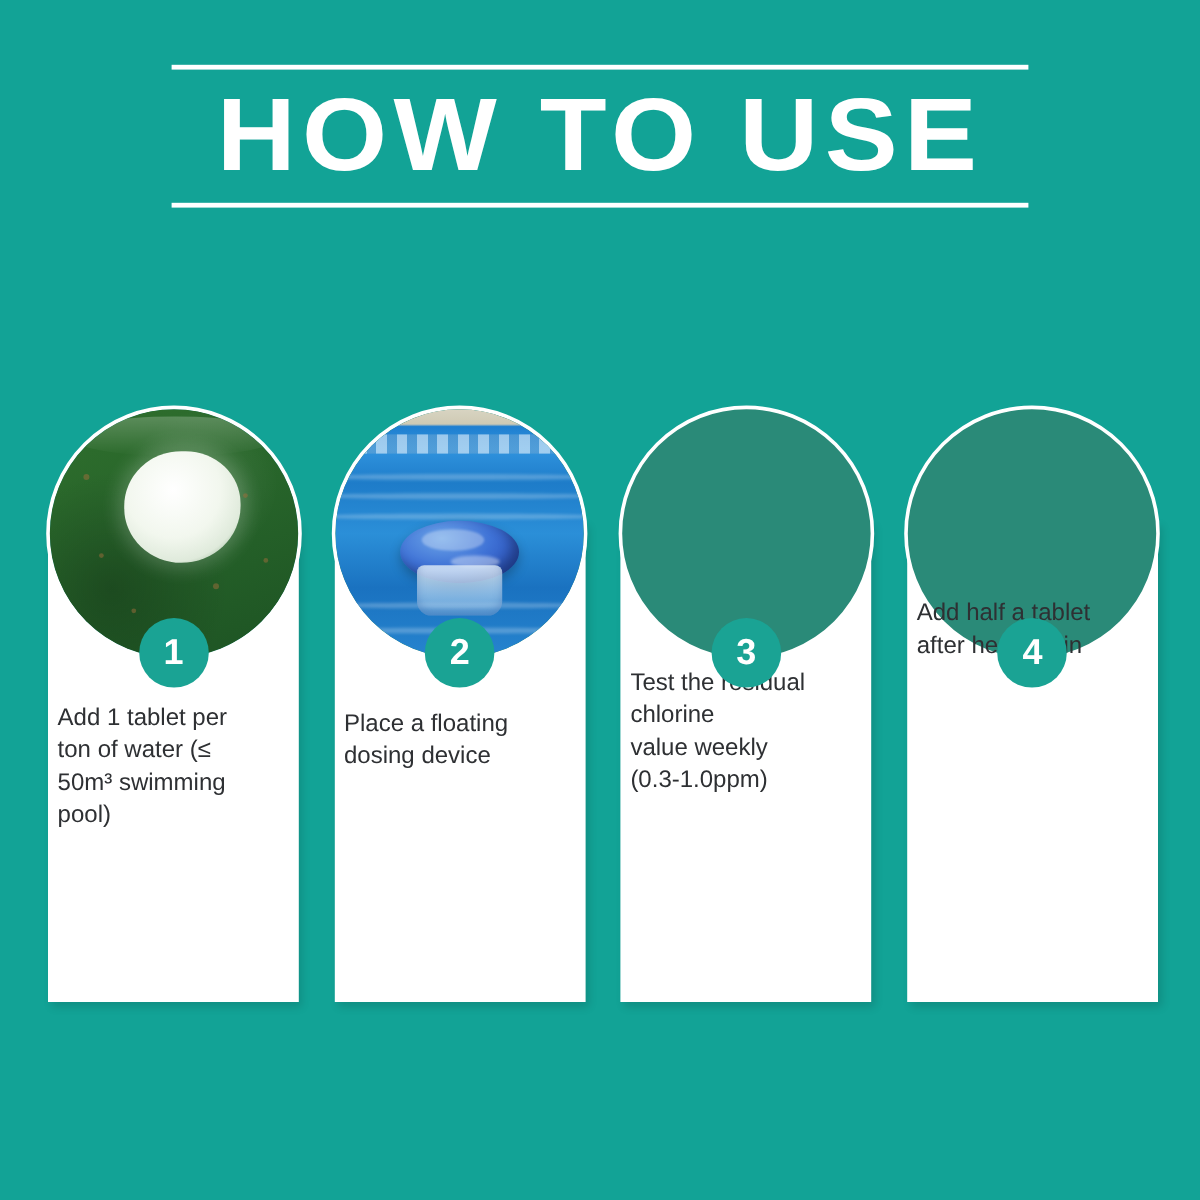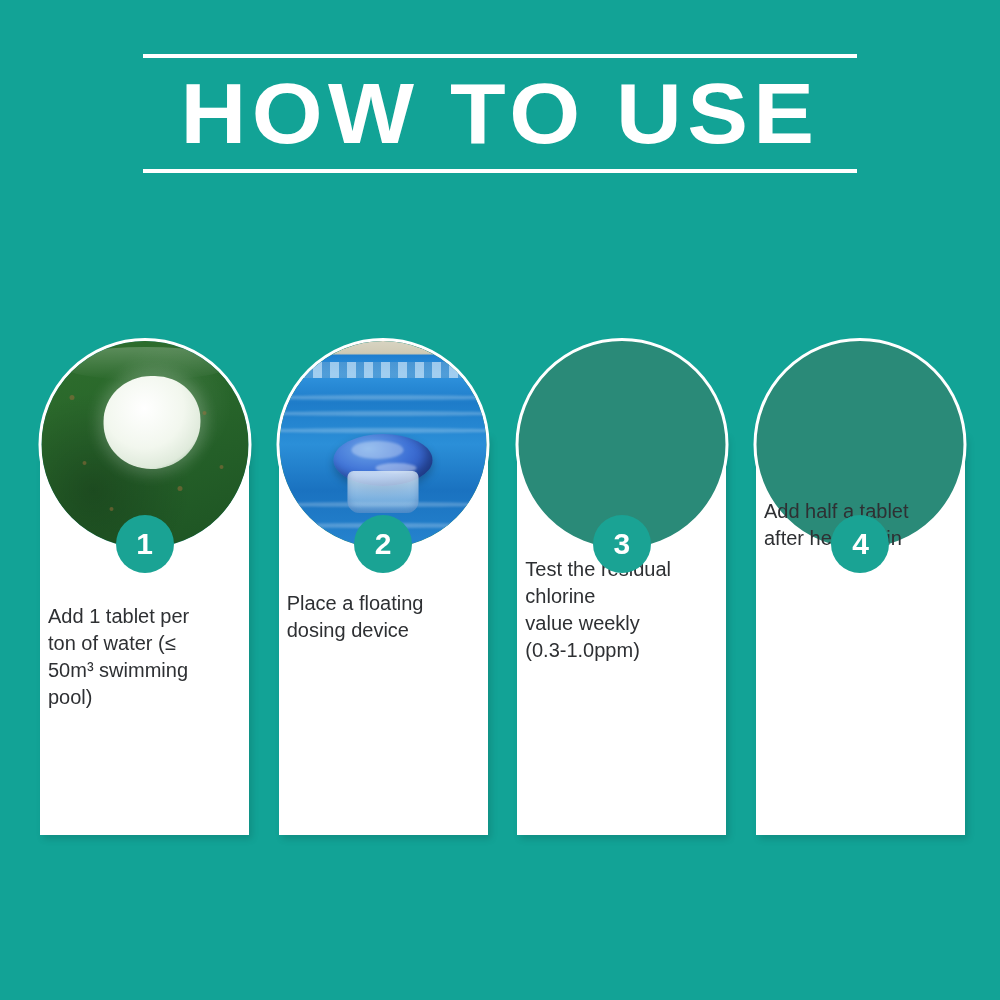--- a/index.html
+++ b/index.html
@@ -238,21 +238,21 @@
   
   .caption {
     position: absolute;
     left: 8px;
     width: 193px;
     color: #2e3033;
     font-size: 20px;
     line-height: 27px;
     white-space: pre-line;
   }
-  .cap1 { top: 265px; }
+  .cap1 { top: 247px; }
   .cap2 { top: 252px; }
   .cap3 { top: 218px; }
   .cap4 { top: 160px; }
 </style>
 </head>
 <body>
 
 <div class="header">
   <div class="rule rule-top"></div>
   <div class="title">HOW TO USE</div>

